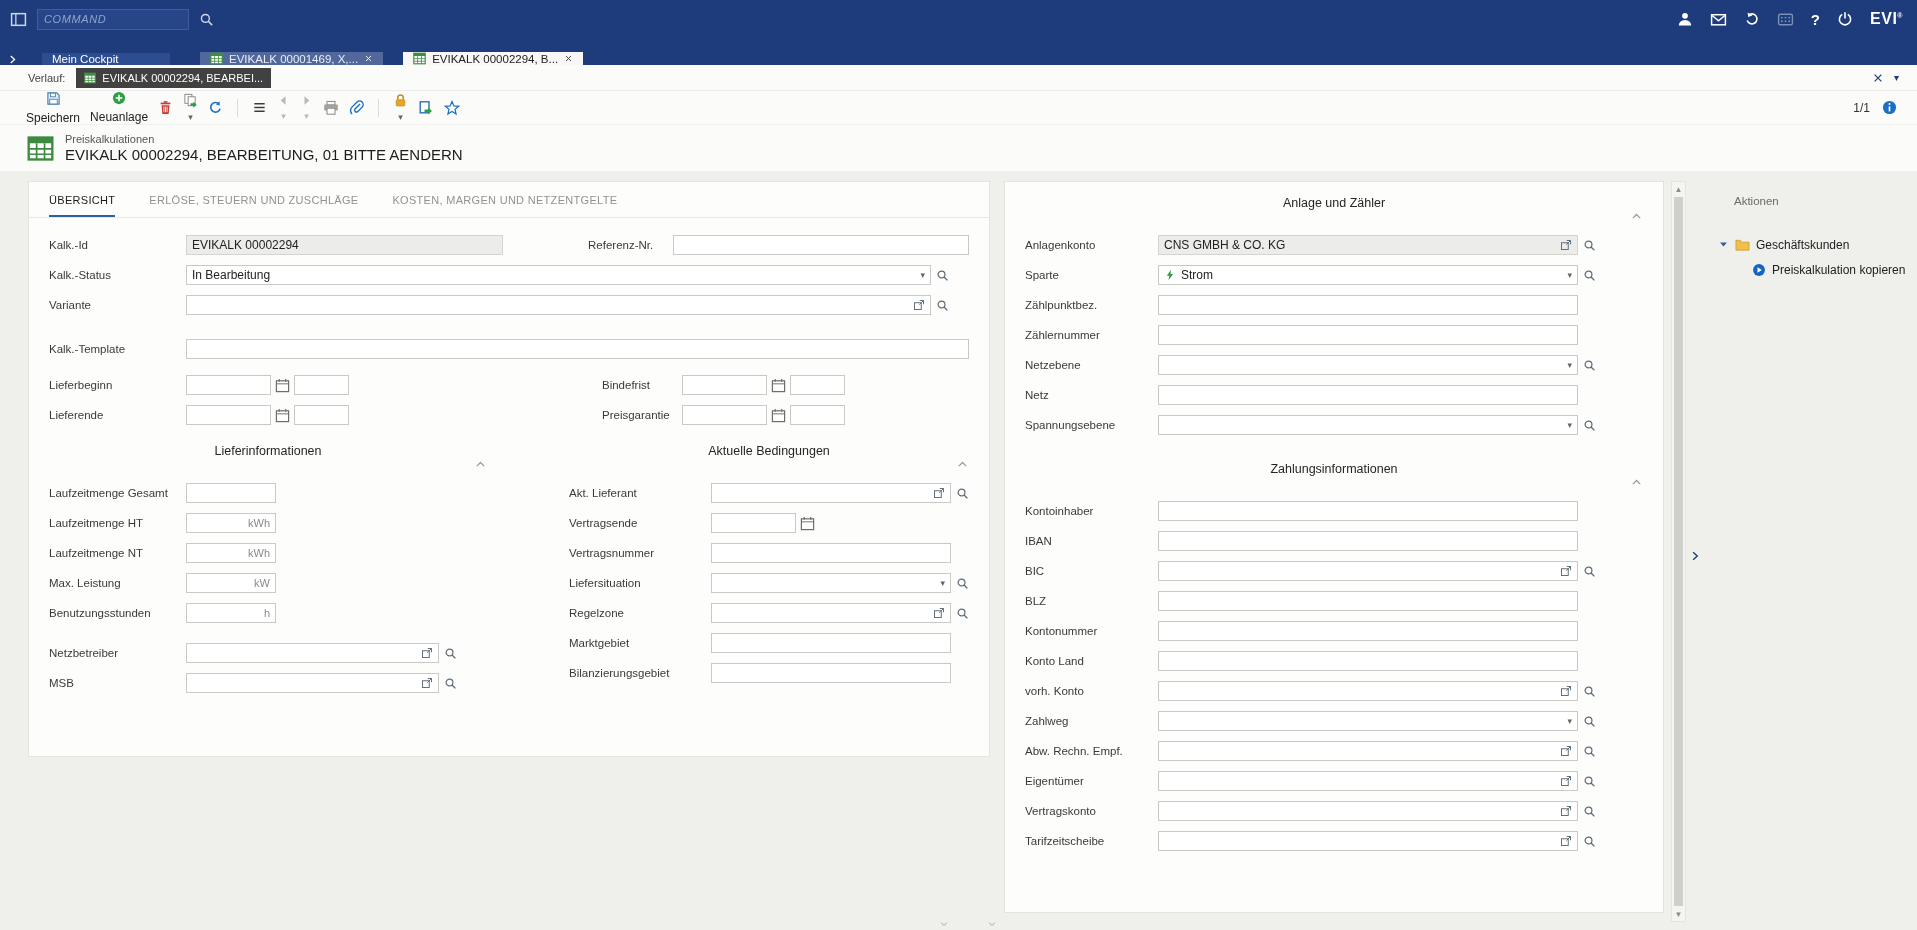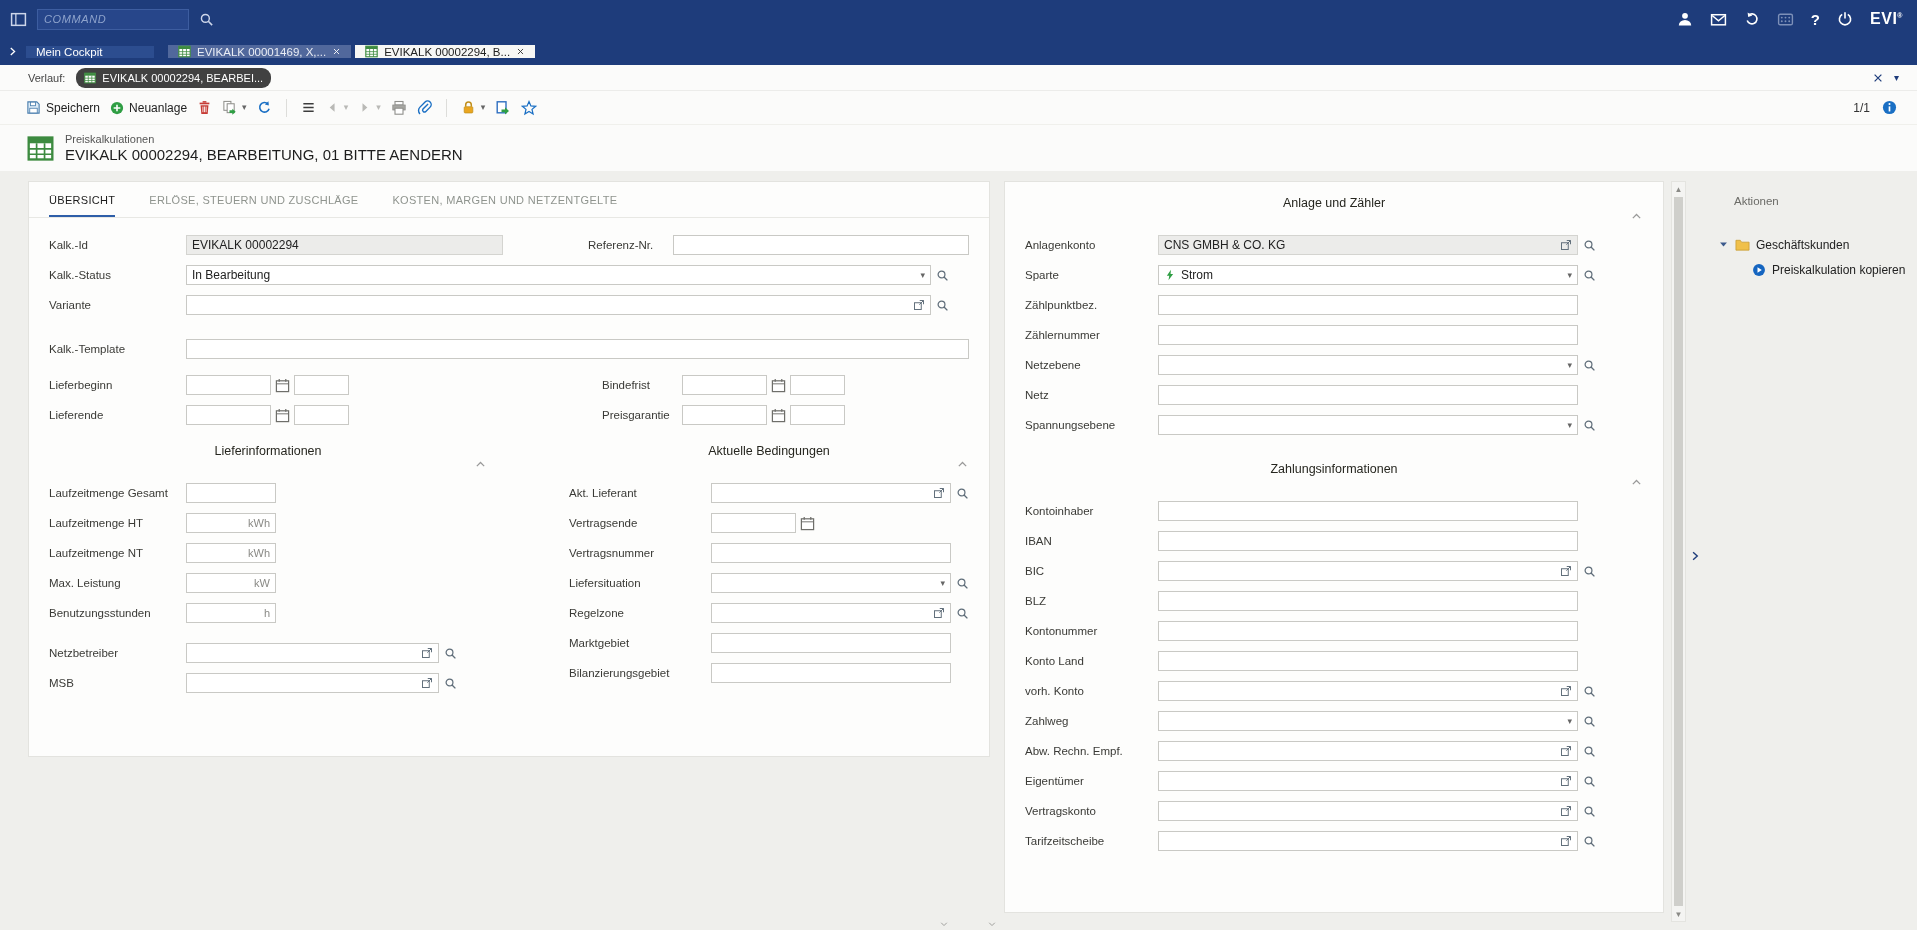--- a/index.html
+++ b/index.html
@@ -15,41 +15,41 @@
   .cmd-box input { background:transparent; border:0; outline:none; width:100%;
     color:#cdd6ea; font-size:11px; font-style:italic; letter-spacing:.6px;
     font-family:"Liberation Sans",sans-serif; }
   .cmd-box input::placeholder { color:#8ea3cc; font-style:italic; }
   .topbar-right { margin-left:auto; display:flex; align-items:center; gap:17px; color:#fff; }
   .help-glyph { font-size:15px; font-weight:bold; color:#fff; }
   .logo { font-size:16px; font-weight:bold; letter-spacing:.5px; }
   .logo sup { font-size:7px; }
 
   
-  .tabstrip { height:27px; background:#1e3c7b; display:flex; align-items:center; }
+  .tabstrip { height:27px; background:#1e3c7b; display:flex; align-items:flex-end;gap:16px; }
   .strip-chev { width:24px; display:flex; align-items:center; justify-content:center; color:#fff; }
   .tab { display:flex; align-items:center; gap:6px; padding:0 10px; font-size:11.5px;
     margin-right:4px; white-space:nowrap; cursor:pointer; }
   .tab-cockpit { background:#2c4d8f; color:#fff; width:128px; margin-left:2px; margin-right:14px; }
   .tab-b { background:#51689c; color:#e9edf5; }
   .tab-active { background:#f7f7f5; color:#222; }
 
   
   .verlauf { height:26px; background:#fbfbfa; display:flex; align-items:center;
     padding:0 18px 0 28px; gap:11px; font-size:11px; color:#444; border-bottom:1px solid #ececea; }
   .chip { background:#414141; color:#fff; height:20px; display:flex; align-items:center;
-    gap:6px; padding:0 8px; font-size:11px; cursor:pointer;border-radius:9px; }
+    gap:6px; padding:0 8px; font-size:11px; cursor:pointer; }
   .verlauf-right { margin-left:auto; display:flex; align-items:center; gap:10px; color:#1e3c7b; }
   .caret-glyph { font-size:9px; color:#666; line-height:1; }
   .caret-blue { color:#1e3c7b; font-size:10px; }
 
   
   .toolbar { height:34px; background:#fbfbfa; display:flex; align-items:center;
     padding:0 20px 0 26px; gap:10px; font-size:12px; color:#222; border-bottom:1px solid #f0f0ec; }
-  .tbtn { display:flex; align-items:center; gap:5px; cursor:pointer; }
+  .tbtn { display:flex; align-items:center; gap:5px; cursor:pointer;flex-direction:column; }
   .sep { width:1px; height:18px; background:#ddddda; margin:0 4px; }
   .page { margin-left:auto; display:flex; align-items:center; gap:12px; font-size:12px; color:#333; }
 
   
   .doc-header { height:46px; background:#fbfbfa; display:flex; align-items:center;
     gap:11px; padding-left:27px; }
   .doc-text { display:flex; flex-direction:column; justify-content:center; }
   .doc-type { font-size:11px; color:#555; margin-bottom:1px; }
   .doc-title { font-size:15px; color:#1d1d1d; }
 

